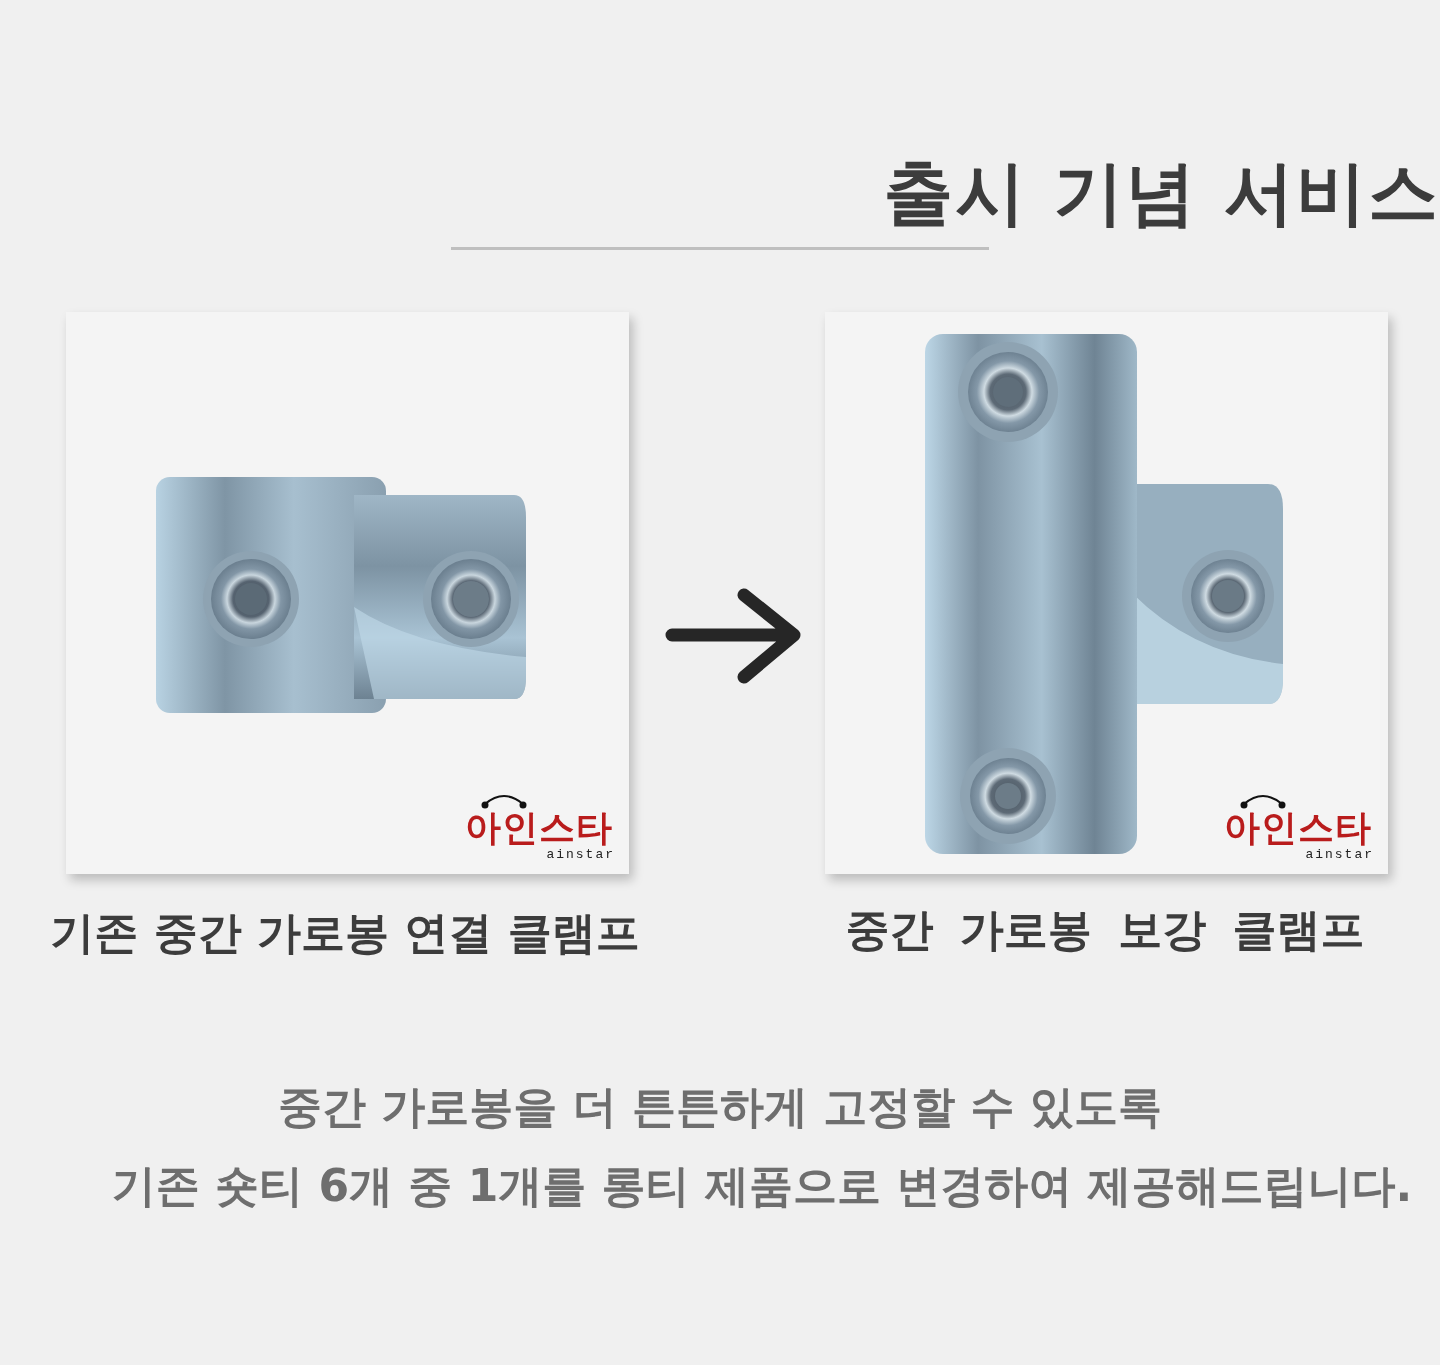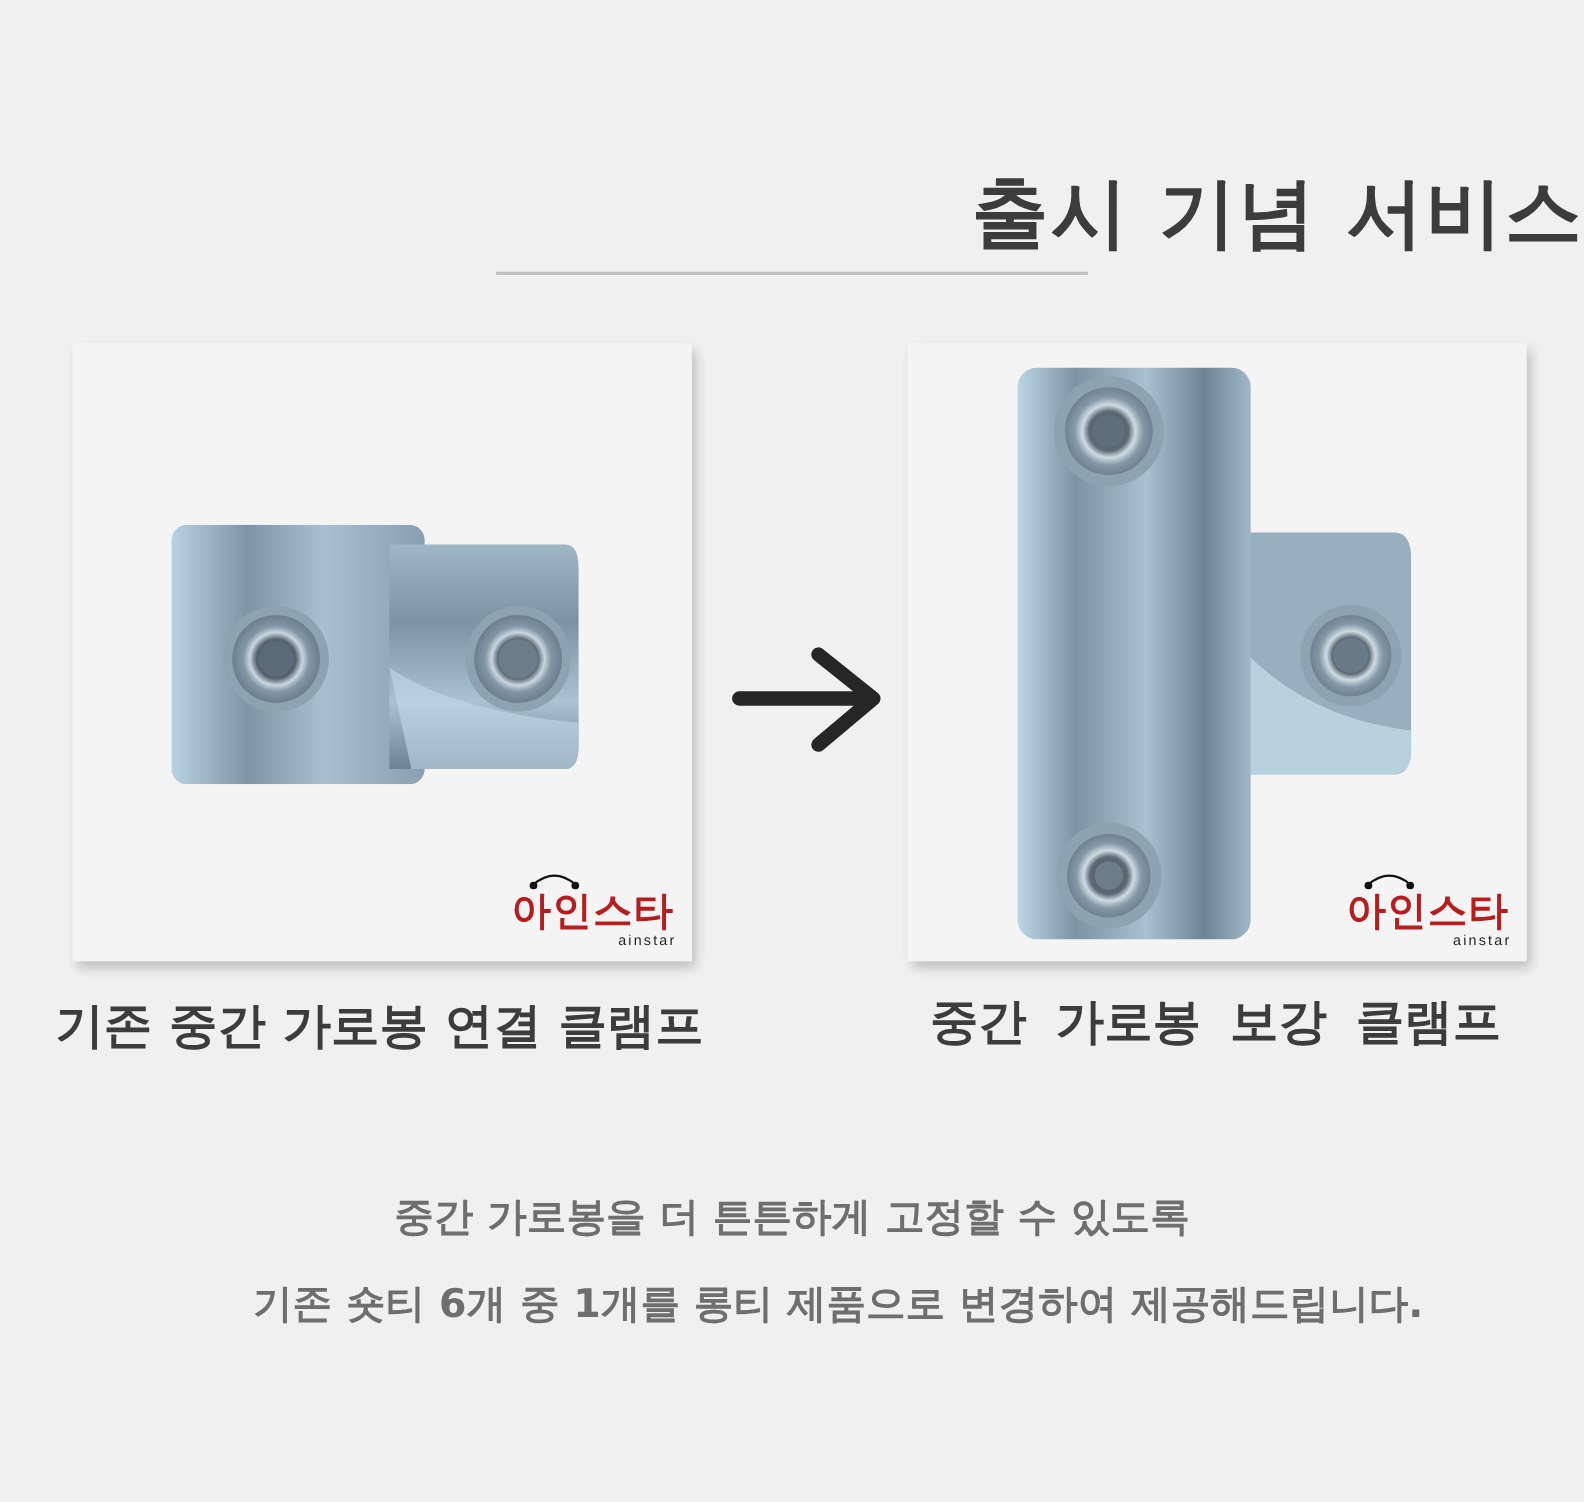--- a/index.html
+++ b/index.html
@@ -20,31 +20,31 @@
   }
   .card.left { left:66px; }
   .card.right { left:825px; }
   .logo { position:absolute; right:14px; bottom:12px; width:150px; height:72px; }
   .logo-ko {
     position:absolute; left:0; top:14px; font-size:36px; font-weight:bold; color:#b91c1c; letter-spacing:1px;
   }
   .logo-arc { position:absolute; left:14px; top:0; width:50px; height:20px; }
   .logo-en {
     position:absolute; right:0; bottom:0; font-size:13px; color:#222; letter-spacing:2px;
-    font-family:Liberation Sans, sans-serif;
+    font-family:Liberation Mono, monospace;
   }
   .product { position:absolute; }
   .arrow { position:absolute; left:664px; top:585px; width:140px; height:105px; }
   .caption {
     position:absolute; top:900px; font-size:44px; font-weight:bold; color:#3c3c3c; text-align:center; line-height:66px;
   }
   .caption.left { left:30px; width:630px; }
   .caption.right { left:820px; width:570px;font-family:Liberation Mono, monospace; }
   .desc {
-    position:absolute; left:0; width:1440px; text-align:center; font-size:36px; font-weight:bold; color:#6e6e6e; line-height:64px;
+    position:absolute; left:0; width:1440px; text-align:center; font-size:44px; font-weight:bold; color:#6e6e6e; line-height:64px;
   }
   .desc.l1 { top:1075px; }
   .desc.l2 { top:1154px;padding-left:42px; }
 </style>
 </head>
 <body>
 
 <div class="title">출시 기념 서비스</div>
 <div class="title-underline"></div>
 

